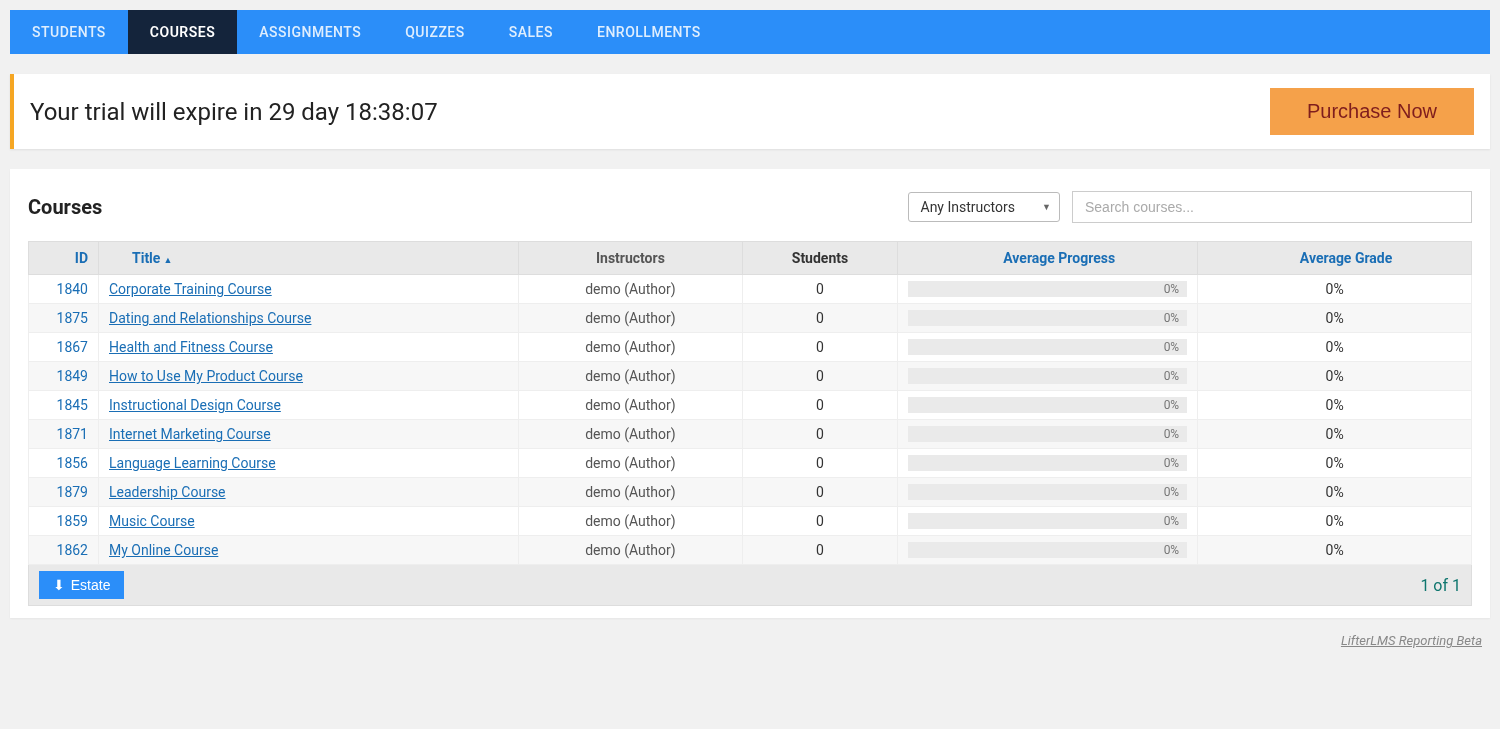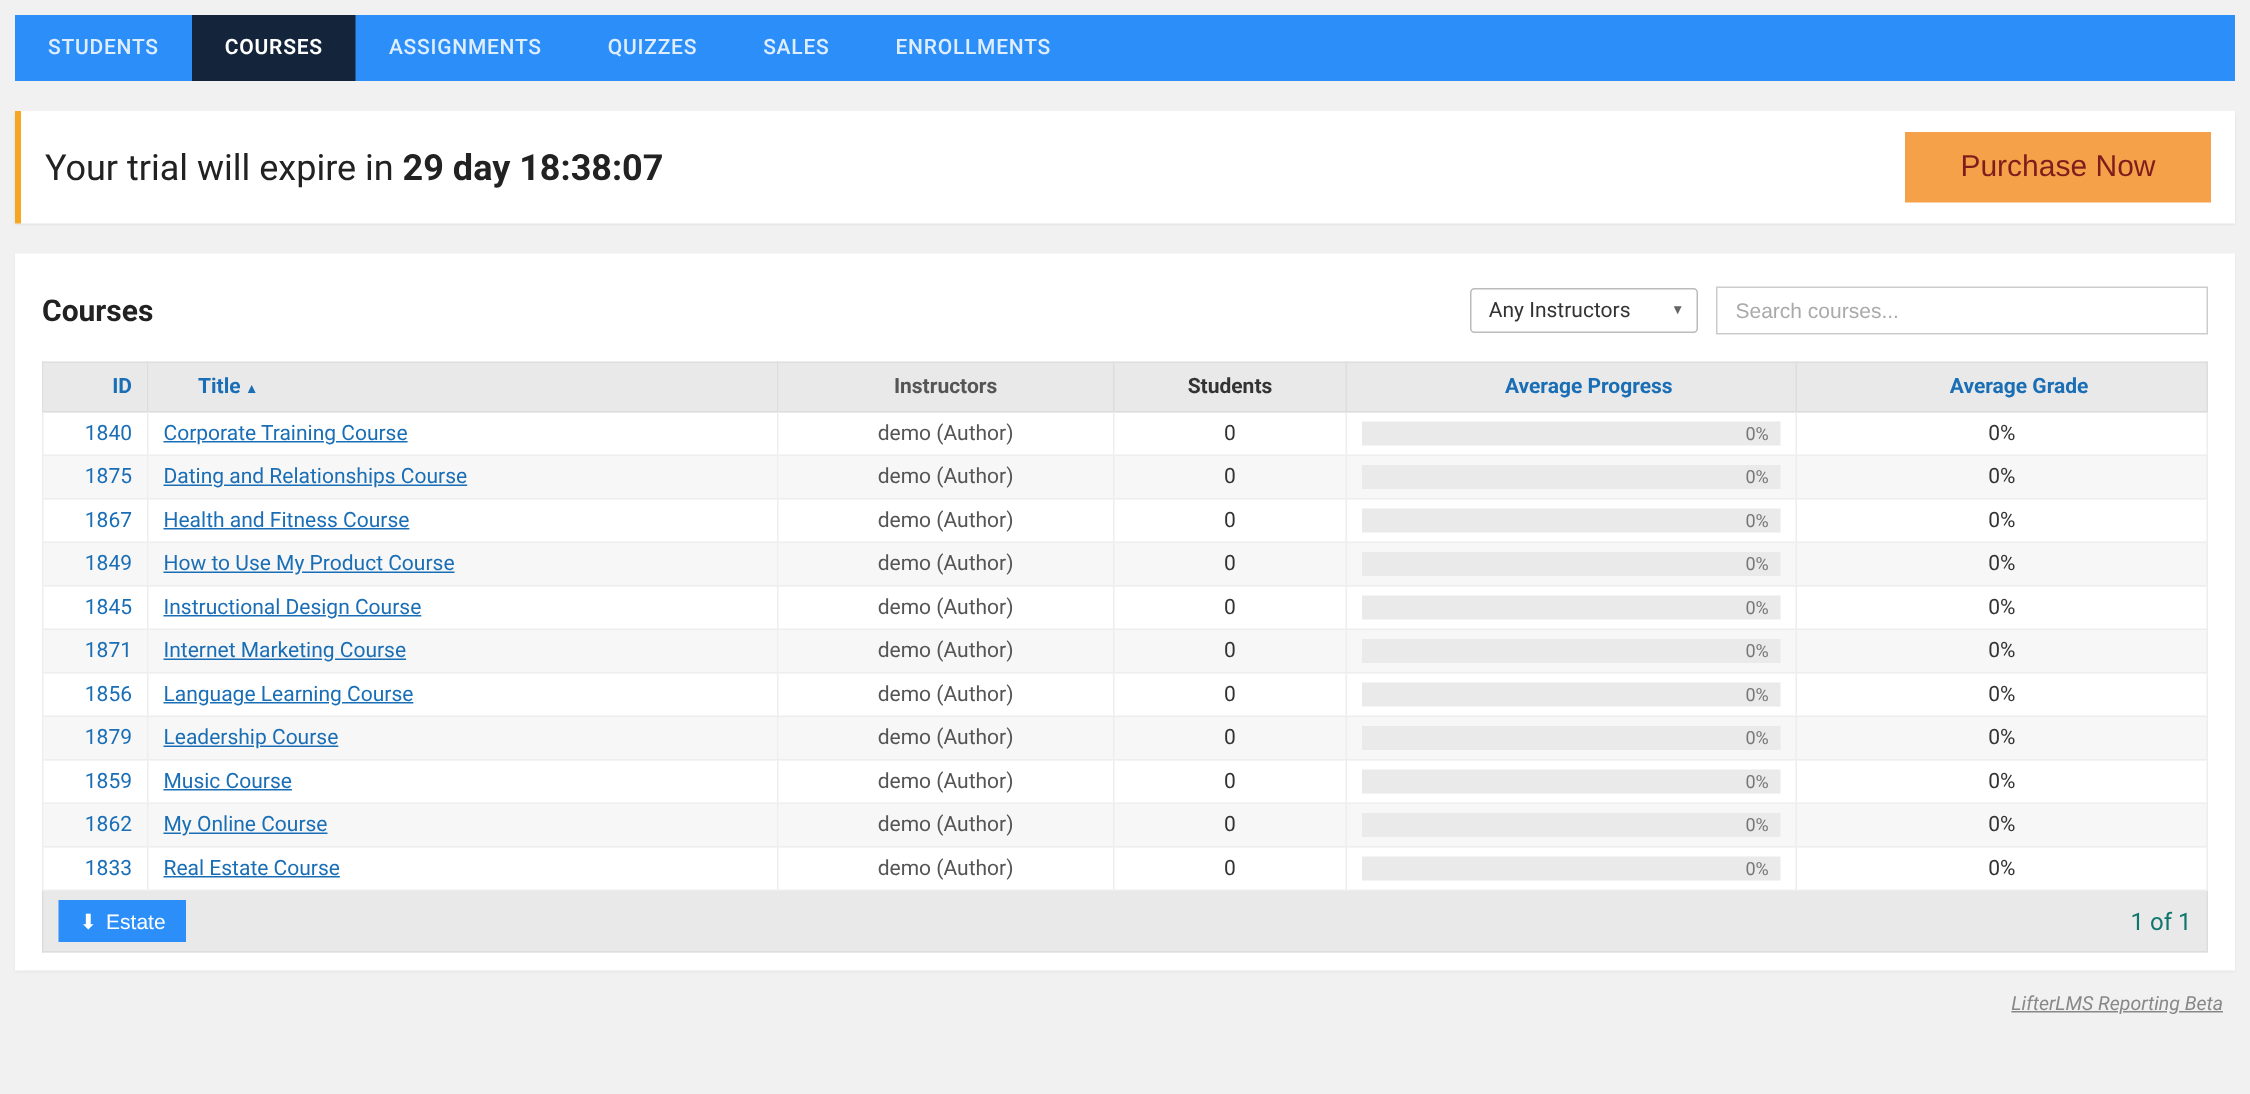--- a/index.html
+++ b/index.html
@@ -34,21 +34,21 @@
     margin: 20px 10px 0 10px;
     background: #fff;
     border-left: 4px solid #f5a623;
     display: flex;
     justify-content: space-between;
     align-items: center;
     padding: 14px 16px;
     box-shadow: 0 1px 2px rgba(0,0,0,0.08);
   }
   .trial-text { font-size: 24px; color: #222; font-weight: 400; }
-  .trial-text .countdown { font-weight: 700; }
+  .trial-text .countdown { font-weight: 400; }
   .purchase-btn {
     background: #f5a14a;
     color: #7f1d1d;
     border: none;
     padding: 12px 37px;
     font-size: 20px;
     cursor: pointer;
   }
   .panel {
     margin: 20px 10px 10px 10px;
@@ -74,21 +74,21 @@
     cursor: pointer;
   }
   .instructor-select .caret {
     position: absolute; right: 8px; top: 50%; transform: translateY(-50%);
     font-size: 9px; color: #666;
   }
   .search-input {
     border: 1px solid #ccc;
     padding: 7px 12px;
     font-size: 14px;
-    width: 328px;
+    width: 400px;
     color: #666;
   }
   .search-input::placeholder { color: #aaa; }
   table { width: 100%; border-collapse: collapse; }
   thead th {
     background: #e9e9e9;
     border: 1px solid #ddd;
     padding: 8px 10px;
     font-weight: 700;
     font-size: 14px;
@@ -319,33 +319,20 @@
           <td class="col-instr">demo (Author)</td>
           <td class="col-students">0</td>
           <td class="progress-cell">
             <div class="progress-wrap">
               <div class="progress-fill" style="width: 0%;"></div>
               <span class="progress-label">0%</span>
             </div>
           </td>
           <td class="col-grade">0%</td>
         </tr>
-        <tr>
-          <td class="col-id">1833</td>
-          <td class="col-title"><a href="#">Real Estate Course</a></td>
-          <td class="col-instr">demo (Author)</td>
-          <td class="col-students">0</td>
-          <td class="progress-cell">
-            <div class="progress-wrap">
-              <div class="progress-fill" style="width: 0%;"></div>
-              <span class="progress-label">0%</span>
-            </div>
-          </td>
-          <td class="col-grade">0%</td>
-        </tr>
       </tbody>
   </table>
 
   <div class="table-footer">
     <button class="export-btn">
       <span>⬇</span>
       <span>Estate</span>
     </button>
     <span class="pager">1 of 1</span>
   </div>

